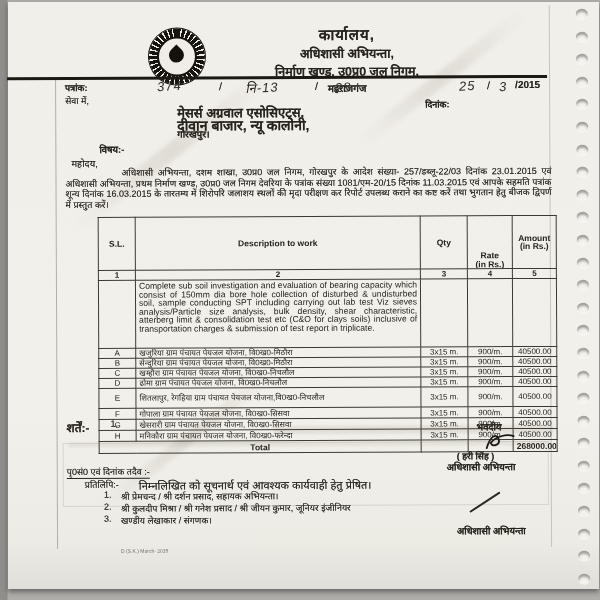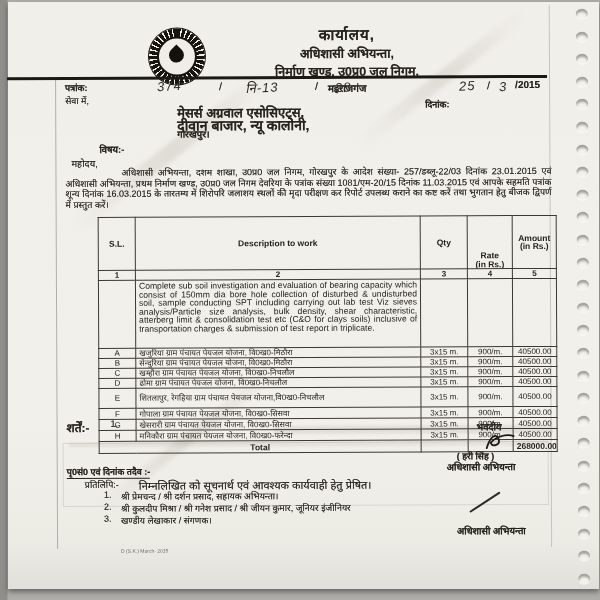--- a/index.html
+++ b/index.html
@@ -214,21 +214,21 @@
       <span class="t ink" style="left:58px;top:416px;font-size:12px;font-weight:bold;" data-name="terms-label">शर्तें:-</span>
       <span class="t ink" style="left:102px;top:416px;font-size:9px;" data-name="terms-number">1.</span>
 
       <span class="t ink" style="left:468px;top:419px;font-size:9.5px;font-weight:bold;" data-name="closing-word">भवदीय</span>
       <svg class="sig-squiggle" width="40" height="20" viewBox="0 0 40 20" data-name="signature-mark">
         <path d="M6,17 C10,4 16,2 18,8 C20,14 12,16 10,12 C14,6 26,2 33,5" stroke="#1d1a15" stroke-width="1.8" fill="none" stroke-linecap="round"></path>
       </svg>
       <span class="t ink" style="left:448px;top:448px;font-size:9px;font-weight:bold;" data-name="signatory-name">( हरी सिंह )</span>
       <span class="t ink" style="left:438px;top:459px;font-size:9.5px;font-weight:bold;" data-name="signatory-designation">अधिशासी अभियन्ता</span>
 
-      <span class="t ink underline" style="left:58px;top:462px;font-size:9px;font-weight:bold;" data-name="endorsement-ref-line">पृ0सं0 एवं दिनांक तदैव :-</span>
+      <span class="t ink underline" style="left:58px;top:462px;font-size:9px;font-weight:normal;" data-name="endorsement-ref-line">पृ0सं0 एवं दिनांक तदैव :-</span>
       <span class="t ink" style="left:76px;top:475px;font-size:9px;" data-name="copy-to-label">प्रतिलिपि:-</span>
       <span class="t ink" style="left:130px;top:475px;font-size:11px;" data-name="copy-to-text">निम्नलिखित को सूचनार्थ एवं आवश्यक कार्यवाही हेतु प्रेषित।</span>
       <span class="t ink" style="left:95px;top:487px;font-size:9px;" data-name="copy-item-number">1.</span>
       <span class="t ink" style="left:112px;top:487px;font-size:9px;" data-name="copy-item">श्री प्रेमचन्द / श्री दर्शन प्रसाद, सहायक अभियन्ता।</span>
       <span class="t ink" style="left:95px;top:499px;font-size:9px;" data-name="copy-item-number">2.</span>
       <span class="t ink" style="left:112px;top:499px;font-size:9px;" data-name="copy-item">श्री कुलदीप मिश्रा / श्री गनेश प्रसाद / श्री जीयन कुमार, जूनियर इंजीनियर</span>
       <span class="t ink" style="left:95px;top:511px;font-size:9px;" data-name="copy-item-number">3.</span>
       <span class="t ink" style="left:112px;top:511px;font-size:9px;" data-name="copy-item">खण्डीय लेखाकार / संगणक।</span>
 
       <div class="slash-mark" data-name="handwritten-initial-slash"></div>

